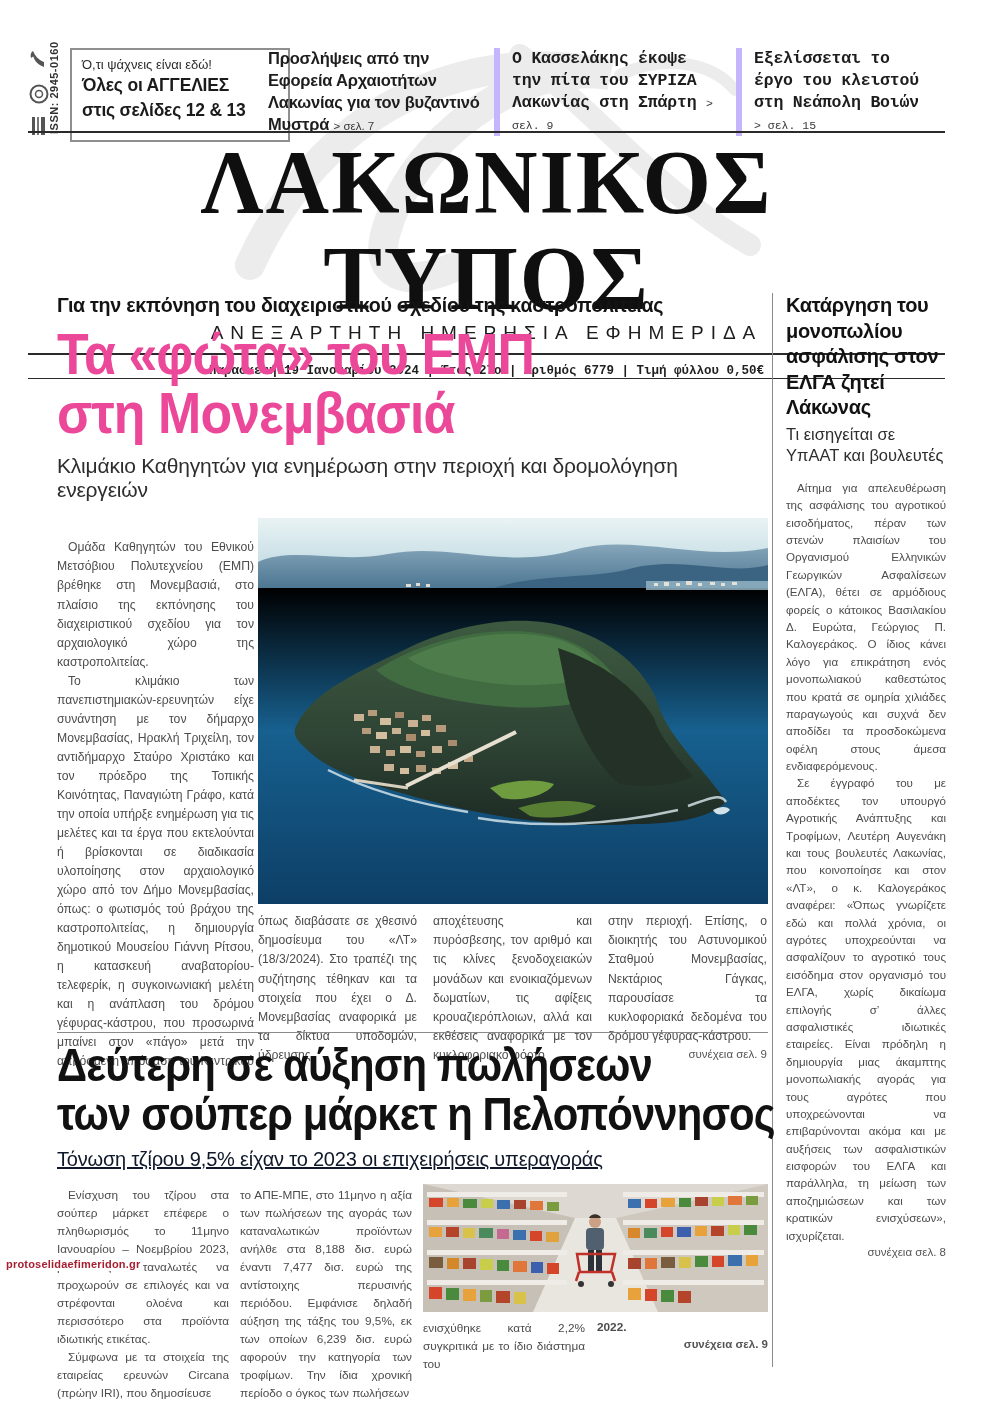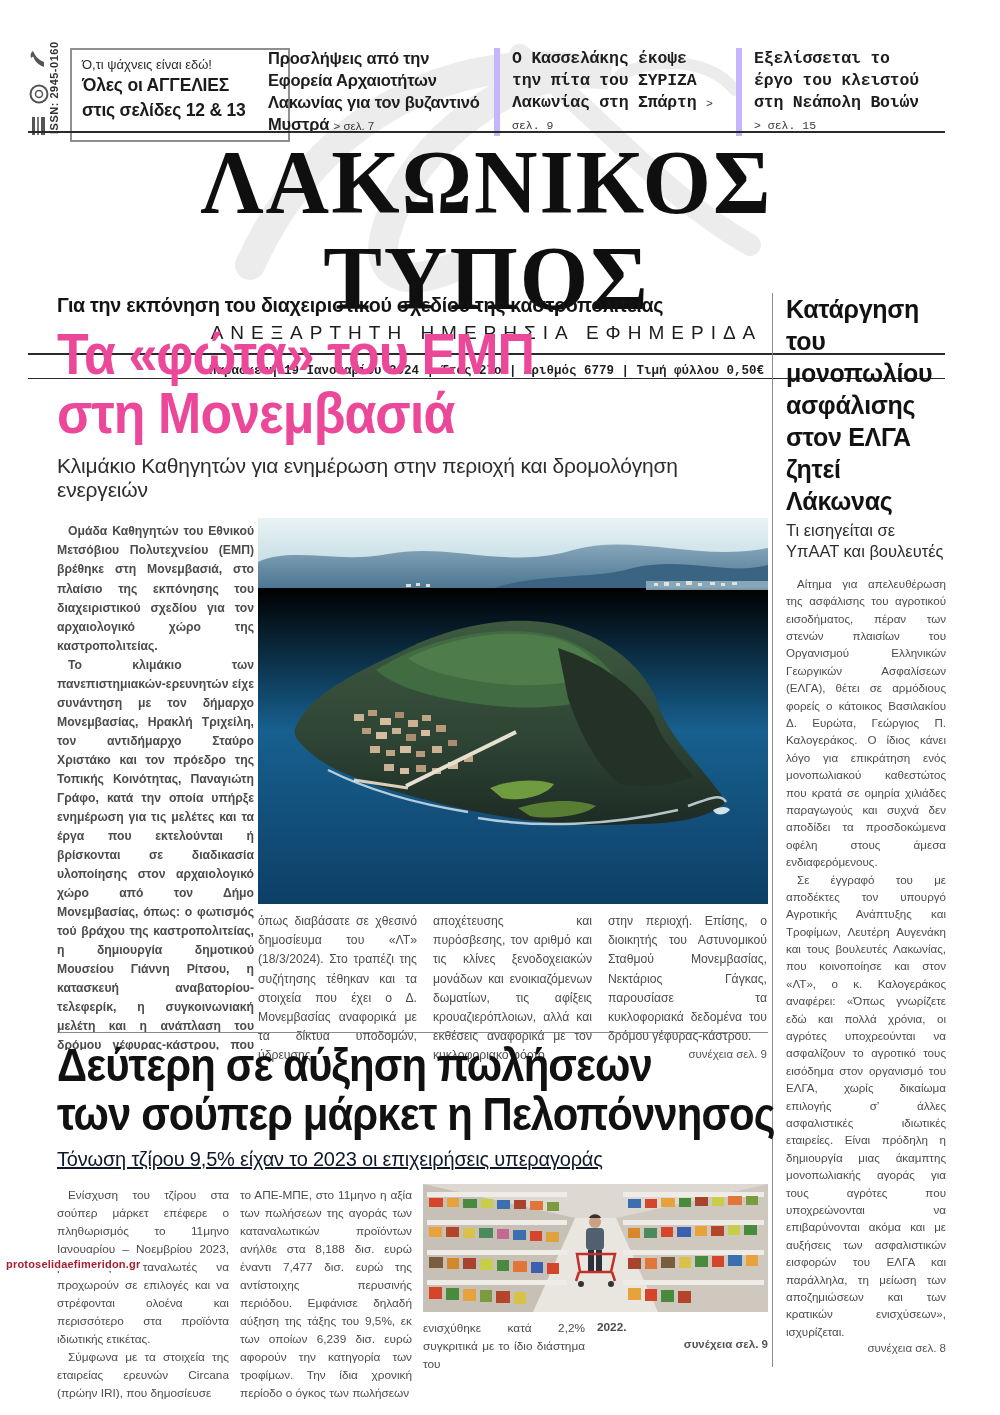--- a/index.html
+++ b/index.html
@@ -40,34 +40,34 @@
   .mast-contact{font-size:12.5px;font-weight:bold;color:#1f1f1f;margin-top:3px;margin-bottom:9px;}
   .mast-bot-rule{border-top:1.5px solid #2a2a2a;}
 
   
   .lead{left:57px;top:293px;width:711px;}
   .kicker{font-size:20.5px;font-weight:bold;color:#141414;letter-spacing:-.3px;}
   .headline{margin-top:8px;font-weight:800;font-size:57px;line-height:1.03;color:#ec4899;letter-spacing:-1px;}
   .condensed{display:inline-block;transform:scaleX(.91);transform-origin:0 60%;white-space:nowrap;}
   .deck{margin-top:12px;font-size:21px;color:#2d2d2d;letter-spacing:-.2px;}
   .lead-body{position:relative;margin-top:16px;height:545px;}
-  .lead-col1{position:absolute;left:0;top:4px;width:197px;height:528px;overflow:hidden;font-weight:bold;}
+  .lead-col1{position:absolute;left:0;top:20px;width:197px;height:528px;overflow:hidden;}
   .body-p{margin:0;font-size:12.2px;line-height:1.56;color:#4c4c4c;text-align:justify;text-indent:11px;}
   .photo-main{position:absolute;left:201px;top:0;width:510px;height:386px;}
   .photo-main svg,.photo-super svg{display:block;width:100%;height:100%;}
   .below-photo{position:absolute;left:201px;top:394px;width:510px;display:flex;gap:16px;}
   .below-photo .bp-col{width:159px;overflow:hidden;}
   .continuation{font-size:11.5px;color:#555;text-align:right;margin-top:2px;}
 
   
   .vrule{left:772px;top:293px;width:0;height:1074px;border-left:1px solid #8a8a8a;}
 
   
   .sidebar{left:786px;top:293px;width:160px;}
-  .sb-head{font-size:25px;font-weight:bold;line-height:1.28;color:#121212;letter-spacing:-.3px;}
+  .sb-head{font-size:20px;font-weight:bold;line-height:1.28;color:#121212;letter-spacing:-.3px;}
   .sb-deck{font-size:16.5px;line-height:1.3;color:#2e2e2e;margin-top:3px;}
   .sb-body{margin-top:12px;}
   .sb-body .body-p{font-size:11.6px;line-height:1.5;}
   .sb-promo{position:absolute;left:786px;top:1288px;width:160px;border-top:1.5px solid #3a3a3a;padding-top:11px;}
   .promo-title{font-size:21px;font-weight:bold;color:#101010;letter-spacing:-.4px;}
   .promo-author{font-size:12px;font-weight:bold;color:#2a2a2a;margin-top:3px;}
   .promo-pageline{display:flex;align-items:flex-end;margin-top:14px;}
   .promo-dash{flex:1;border-bottom:1.5px solid #4a4a4a;margin-bottom:4px;margin-right:5px;}
   .promo-page{font-size:13px;font-weight:bold;color:#1c1c1c;}
 

